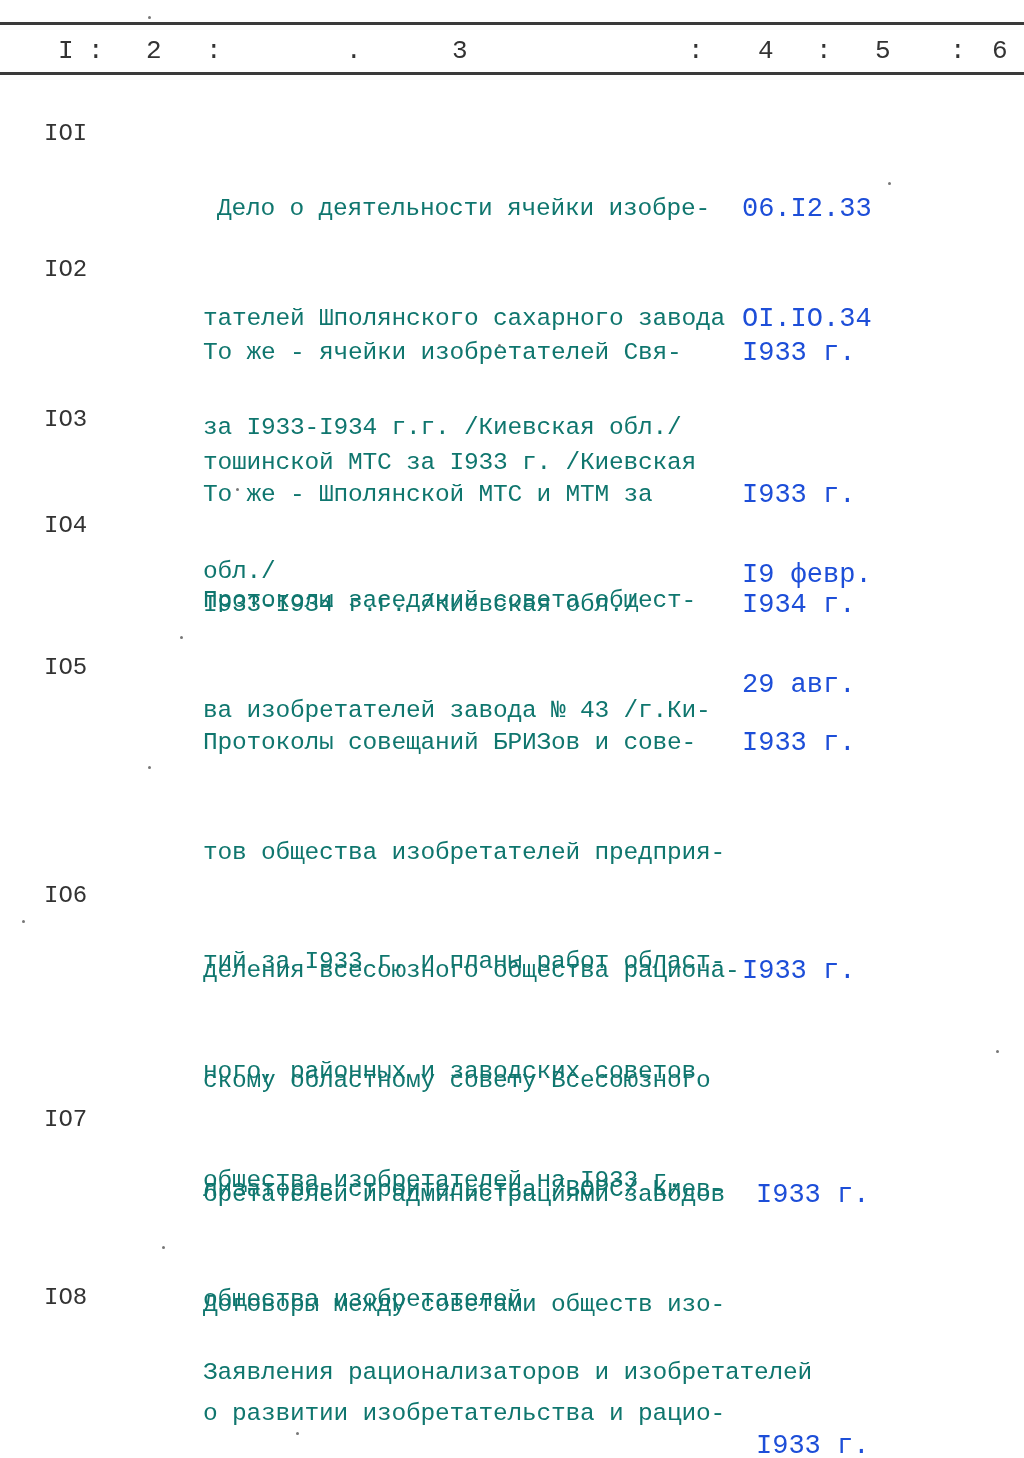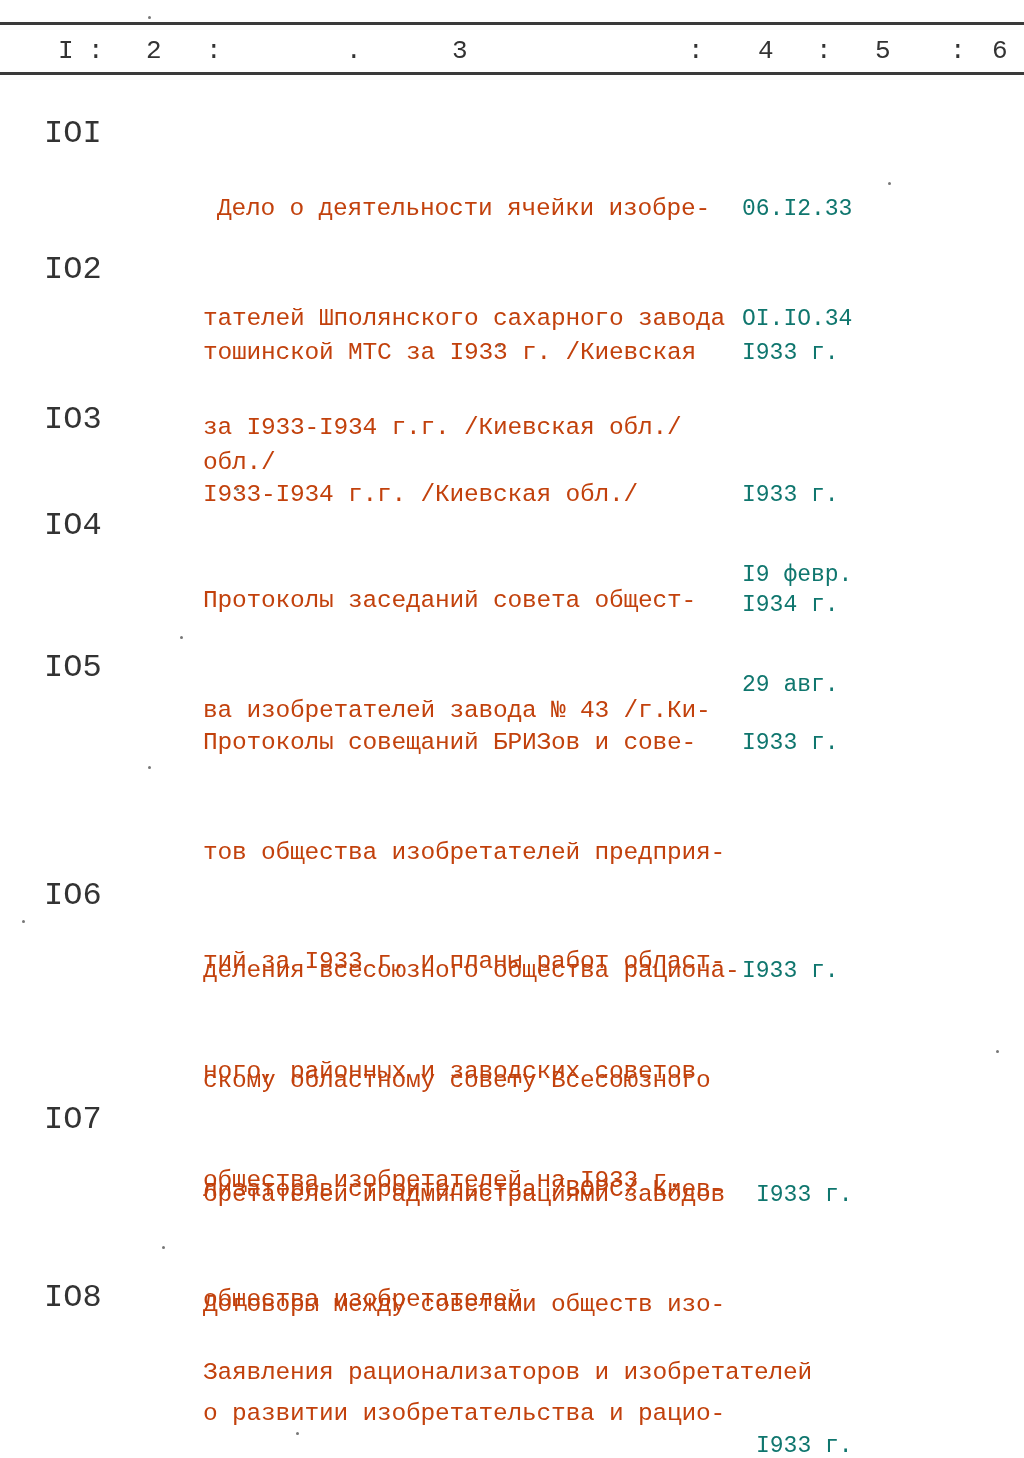--- a/index.html
+++ b/index.html
@@ -4,23 +4,23 @@
 <style>
   html, body { margin: 0; padding: 0; }
   body {
     width: 1024px; height: 1458px; background: #ffffff; position: relative; overflow: hidden;
     font-family: "Liberation Mono", "DejaVu Sans Mono", monospace; color: #2a2a2a;
   }
   .rule { position: absolute; left: 0; width: 1024px; background: #3a3a3a; }
   .rule.top { top: 22px; height: 3px; }
   .rule.bottom { top: 72px; height: 3px; }
   .hdr { position: absolute; top: 36px; font-size: 26px; line-height: 30px; color: #333; }
-  .entry-num { position: absolute; left: 44px; font-size: 32px; line-height: 36px; color: #333; }
-  .entry-text { position: absolute; left: 203px; font-size: 24.5px; line-height: 36.5px; color: #c2410c; white-space: pre; letter-spacing: -0.2px; }
-  .entry-date { position: absolute; font-size: 23px; line-height: 36.5px; color: #0f766e; white-space: pre; }
+  .entry-num { position: absolute; left: 44px; font-size: 24px; line-height: 36px; color: #333; }
+  .entry-text { position: absolute; left: 203px; font-size: 24.5px; line-height: 36.5px; color: #0f766e; white-space: pre; letter-spacing: -0.2px; }
+  .entry-date { position: absolute; font-size: 27px; line-height: 36.5px; color: #1d4ed8; white-space: pre; }
   .line { display: block; }
   .speck { position: absolute; width: 3px; height: 3px; background: #777; border-radius: 50%; }
 </style>
 </head>
 <body>
 
 <div>
   <div class="rule top"></div>
   <div class="rule bottom"></div>
 
@@ -48,31 +48,33 @@
     </div>
     <div class="entry-date" style="left:742px; top:118px">
       <span class="line">06.I2.33</span>
       <span class="line">OI.IO.34</span>
     </div>
   </div>
 
   <div>
     <span class="entry-num" style="top:252px">IO2</span>
     <div class="entry-text" style="top:262px">
+      <span class="line">То же - ячейки изобретателей Свя-</span>
       <span class="line">тошинской МТС за I933 г. /Киевская</span>
       <span class="line">обл./</span>
     </div>
     <div class="entry-date" style="left:742px; top:262px">
       <span class="line">I933 г.</span>
     </div>
   </div>
 
   <div>
     <span class="entry-num" style="top:402px">IO3</span>
     <div class="entry-text" style="top:404px">
+      <span class="line">То же - Шполянской МТС и МТМ за</span>
       <span class="line">I933-I934 г.г. /Киевская обл./</span>
     </div>
     <div class="entry-date" style="left:742px; top:404px">
       <span class="line">I933 г.</span>
       <span class="line">I934 г.</span>
     </div>
   </div>
 
   <div>
     <span class="entry-num" style="top:508px">IO4</span>

